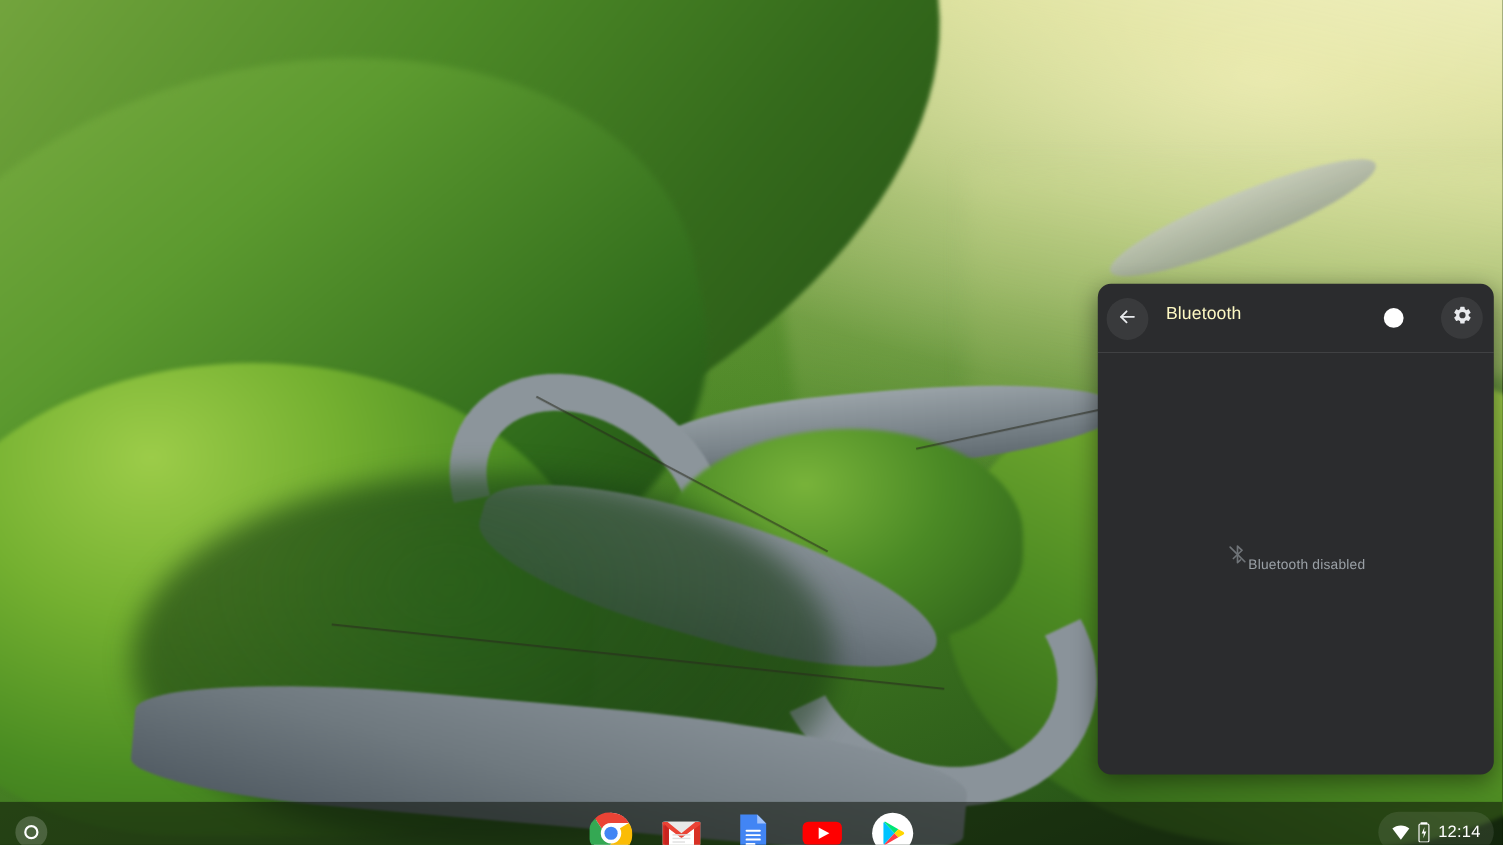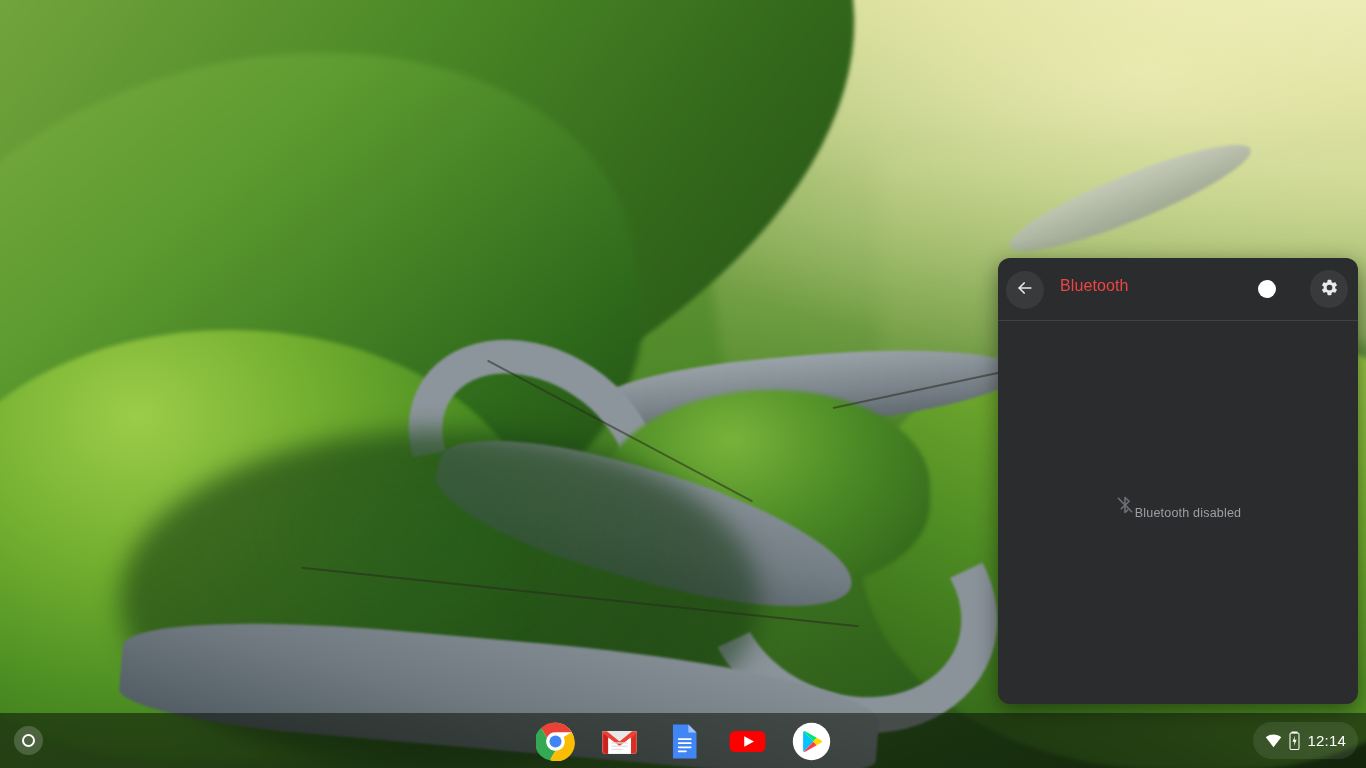--- a/index.html
+++ b/index.html
@@ -122,21 +122,21 @@
     border-bottom:1px solid rgba(255,255,255,0.10);
   }
   .back-btn {
     position:absolute; left:8px; top:13px; width:38px; height:38px;
     border-radius:19px; background:rgba(255,255,255,0.07);
     display:flex; align-items:center; justify-content:center; cursor:pointer;
   }
   .back-btn svg { width:20px; height:20px; }
   .bt-title {
     position:absolute; left:62px; top:19px;
-    font-size:16px; color:#ef4444; letter-spacing:.1px;
+    font-size:16px; color:#fef9c3; letter-spacing:.1px;
   }
   .toggle-wrap {
     position:absolute; right:66px; top:22px; width:34px; height:18px;
     cursor:pointer; display:flex; align-items:center;
   }
   .toggle-knob {
     width:18px; height:18px; border-radius:9px; background:#ffffff;
     margin-left:0px;
   }
   .settings-btn {
@@ -152,21 +152,21 @@
     align-items:center; justify-content:center;
   }
   .bt-empty-icon { margin-bottom:12px; opacity:.62; }
   .bt-empty-icon svg { width:20px; height:20px; }
   .bt-empty-text {
     font-size:12.5px; color:#9aa0a6; letter-spacing:.2px;
   }
 
   
   #shelf {
-    position:absolute; left:0; bottom:0; width:1366px; height:55px;
+    position:absolute; left:0; bottom:0; width:1366px; height:39px;
     background:rgba(12,18,10,0.55);
   }
   .launcher {
     position:absolute; left:14px; top:13px; width:29px; height:29px;
     border-radius:50%; background:rgba(255,255,255,0.18);
     display:flex; align-items:center; justify-content:center; cursor:pointer;
   }
   .launcher .ring {
     width:13px; height:13px; border-radius:50%;
     border:2.2px solid #ffffff;

